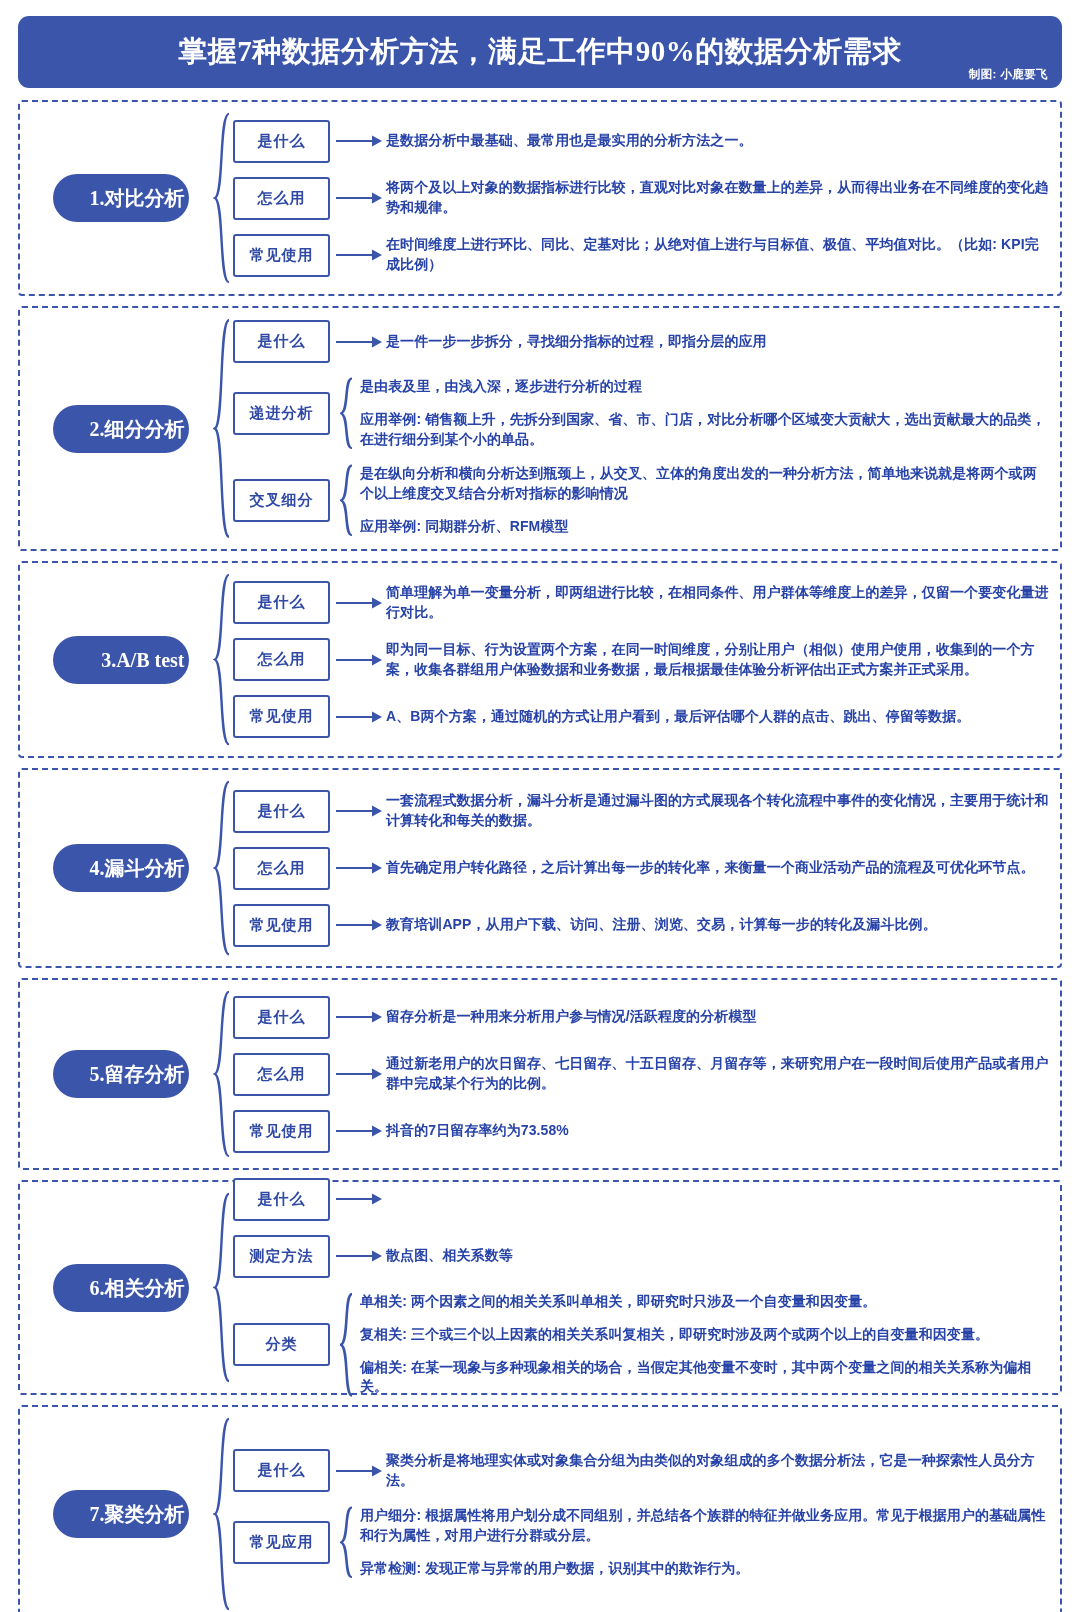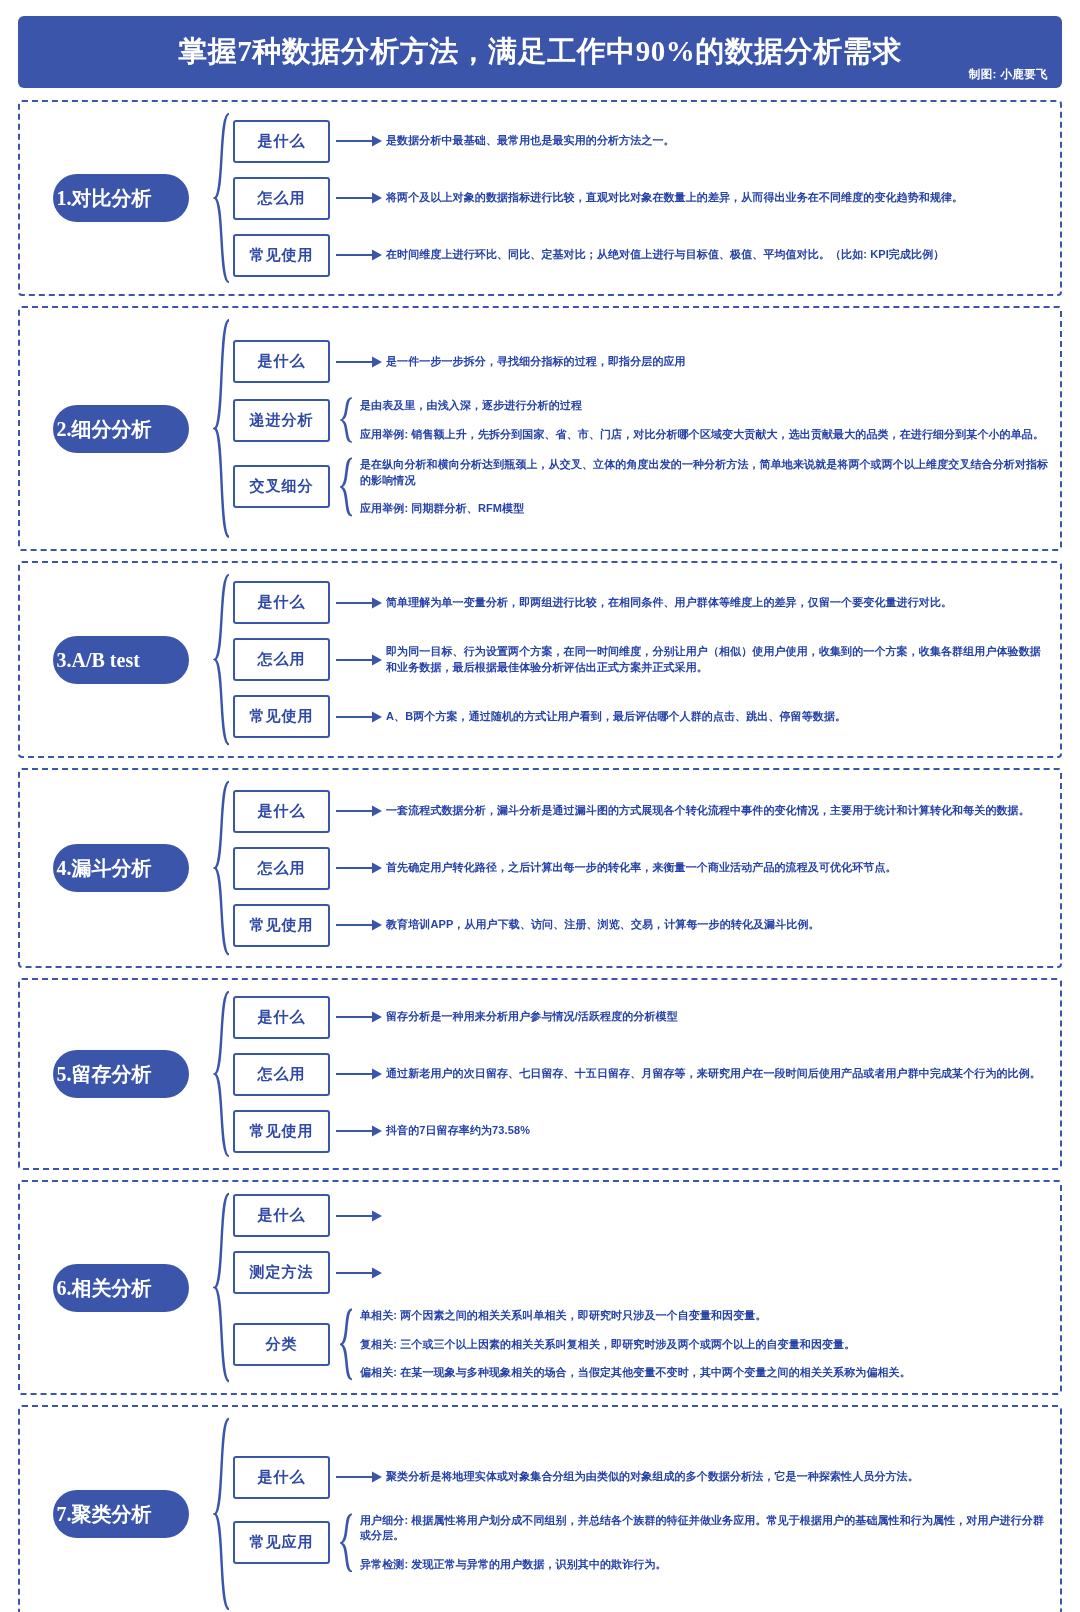--- a/index.html
+++ b/index.html
@@ -9,21 +9,21 @@
     font-family:"Liberation Sans","DejaVu Sans",sans-serif;
     overflow:hidden;
   }
   .page{position:relative;width:1080px;height:1612px;box-sizing:border-box;padding:0 18px;}
 
   
   .header{
     margin:16px 0 12px 0;
     height:72px;
     background:#3b55ab;
-    border-radius:6px;
+    border-radius:11px;
     position:relative;
     display:flex;align-items:center;justify-content:center;
   }
   .header-title{
     color:#ffffff;
     font-size:29px;
     font-weight:bold;
     letter-spacing:.5px;
     font-family:"Liberation Serif","DejaVu Serif",serif;
     white-space:nowrap;
@@ -53,21 +53,21 @@
     flex:0 0 185px;
     display:flex;align-items:center;justify-content:center;
     position:relative;
   }
   .sec-pill{
     background:#3b55ab;
     color:#ffffff;
     border-radius:26px;
     padding:13px 4px;
     width:128px;
-    text-align:left;
+    text-align:right;
     font-size:20px;
     font-weight:bold;
     font-family:"Liberation Serif","DejaVu Serif",serif;
     letter-spacing:0px;
     line-height:1.1;
   }
 
   
   .brace{
     flex:0 0 18px;
@@ -114,21 +114,21 @@
     align-self:stretch;
     position:relative;
     margin:0 6px 0 10px;
     min-height:46px;
   }
   .small-brace svg{position:absolute;left:0;top:0;width:100%;height:100%;}
 
   .texts{flex:1;}
   .ptxt{
     color:#2743a8;
-    font-size:11px;
+    font-size:14px;
     font-weight:bold;
     line-height:1.42;
     letter-spacing:.1px;
     margin:0;
   }
   .ptxt + .ptxt{margin-top:13px;}
 
   
   .s1{height:196px;}
   .s2{height:245px;}
@@ -409,20 +409,23 @@
             </div>
           </div>
           <div class="row">
             <div class="label-box">测定方法</div>
             <div class="arrow">
               <svg width="46" height="14" viewBox="0 0 46 14">
                 <line x1="0" y1="7" x2="36" y2="7" stroke="#3b55ab" stroke-width="2.2"></line>
                 <polygon points="36,1.5 46,7 36,12.5" fill="#3b55ab"></polygon>
               </svg>
             </div>
+            <div class="texts">
+              <p class="ptxt">散点图、相关系数等</p>
+            </div>
           </div>
           <div class="row">
             <div class="label-box">分类</div>
             <div class="small-brace">
               <svg viewBox="0 0 14 100" preserveAspectRatio="none">
                 <path d="M12 2 C4 2 9 47 1 50 C9 53 4 98 12 98" fill="none" stroke="#3b55ab" stroke-width="2.6"></path>
               </svg>
             </div>
             <div class="texts">
               <p class="ptxt">单相关: 两个因素之间的相关关系叫单相关，即研究时只涉及一个自变量和因变量。</p>

